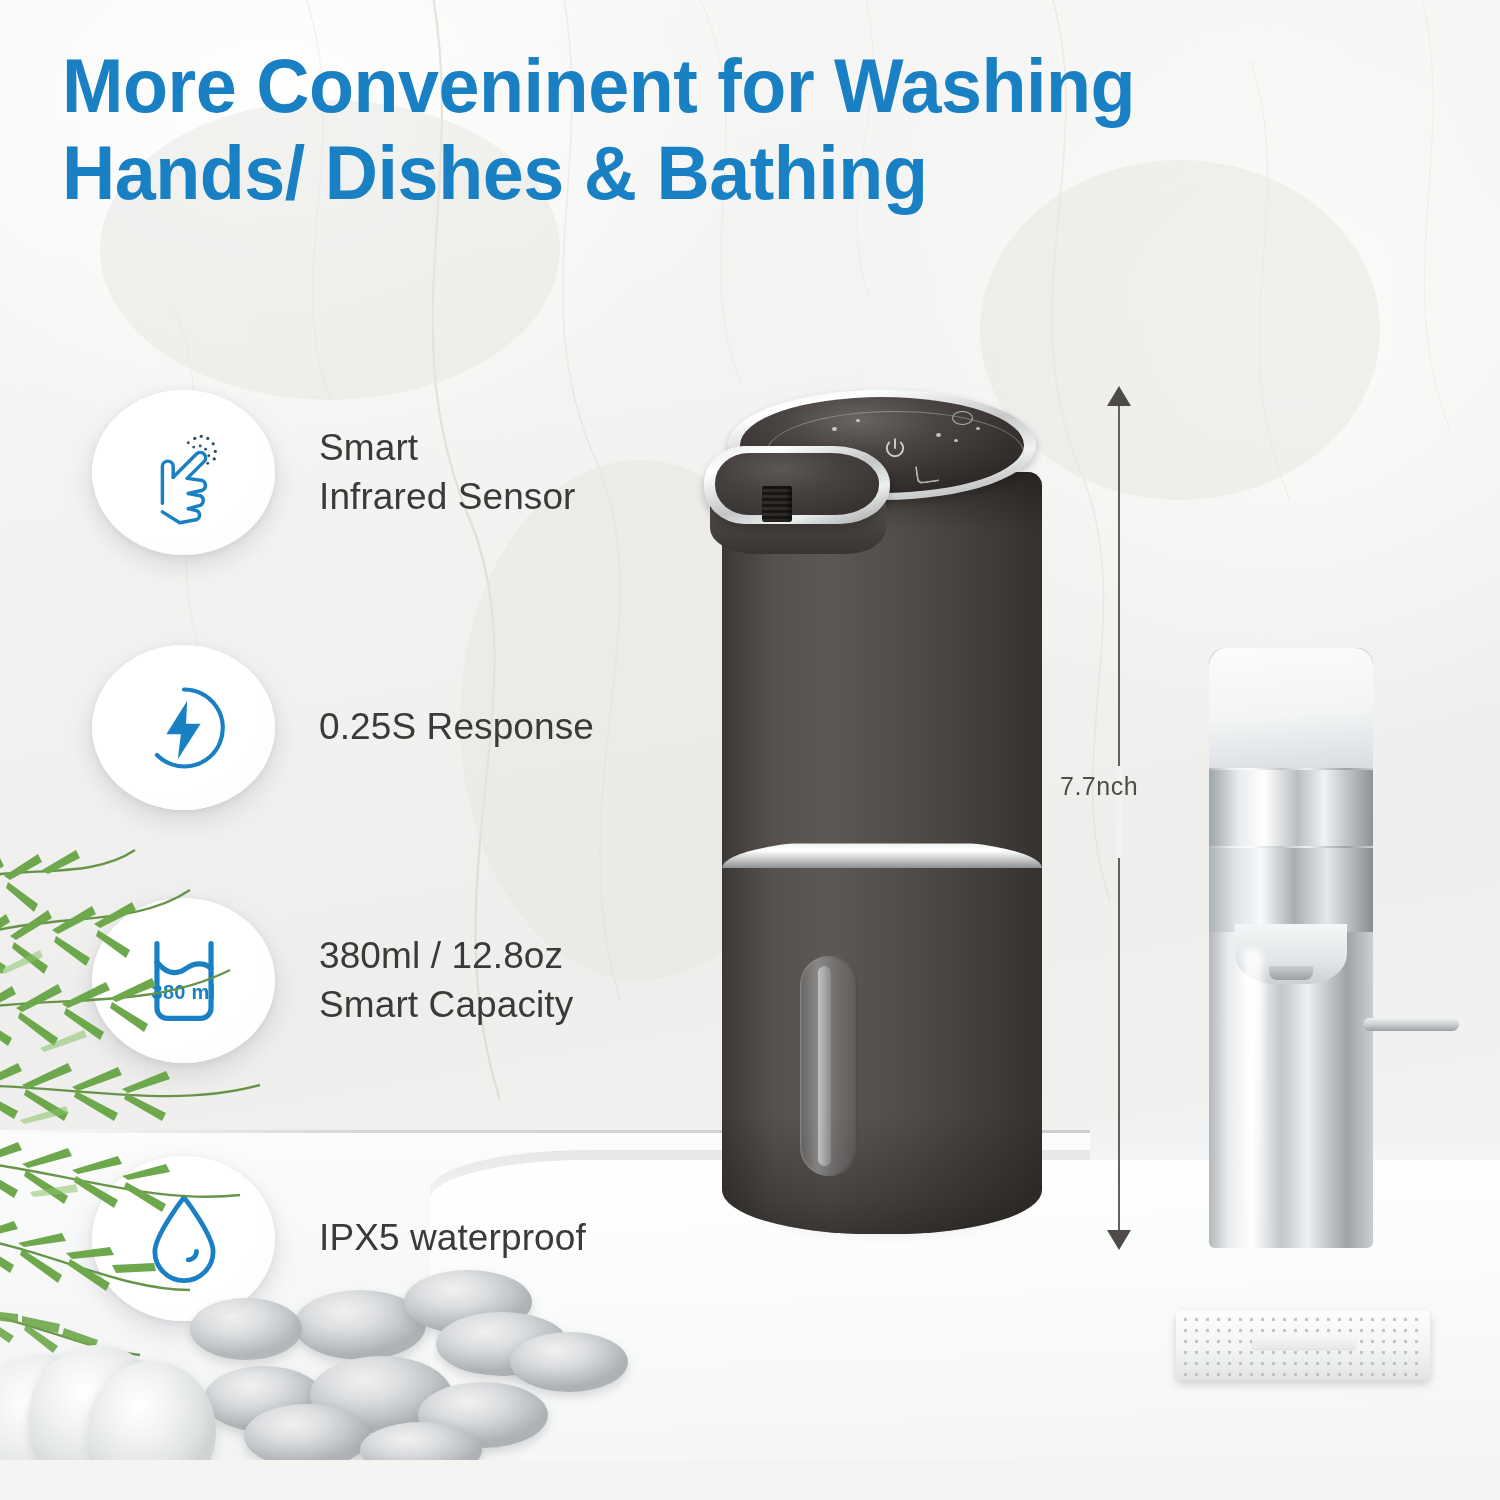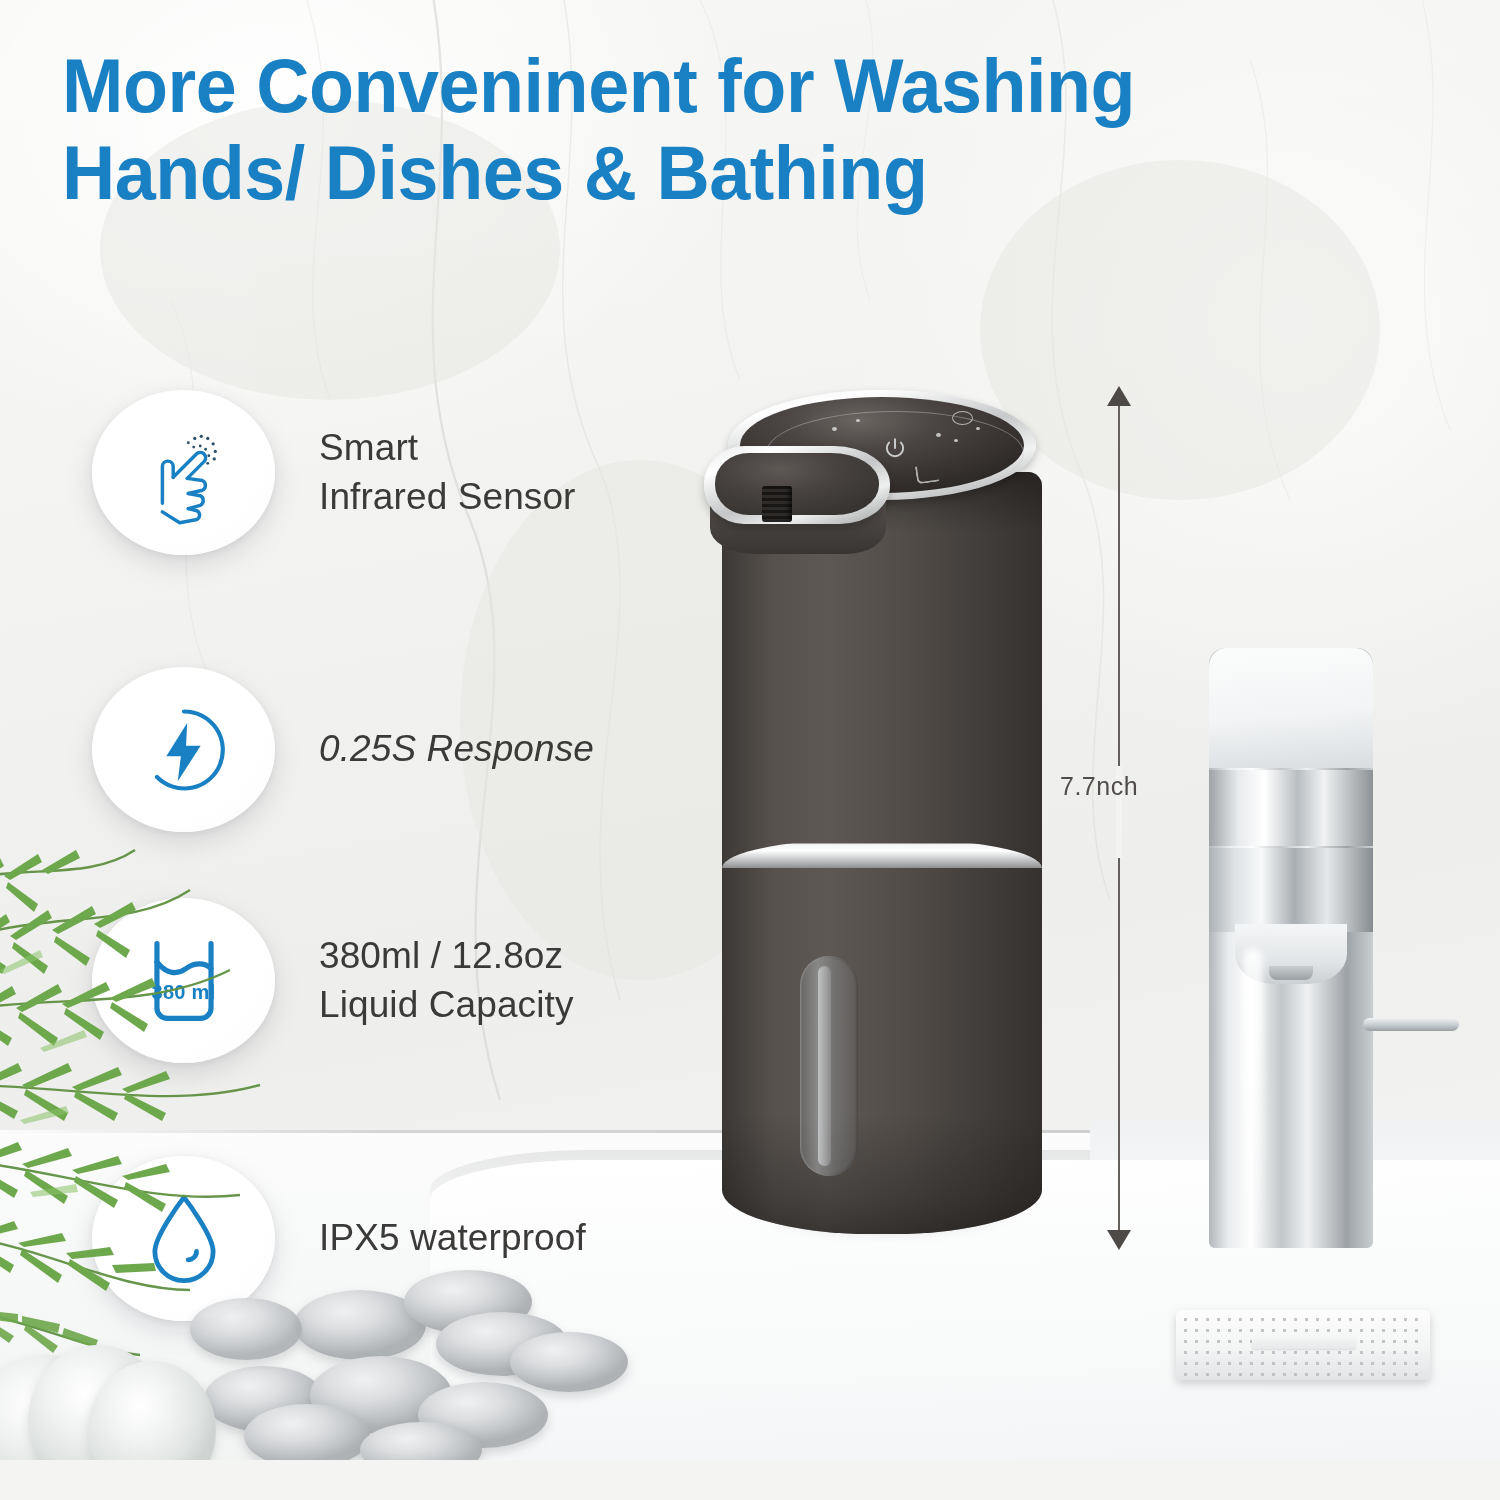--- a/index.html
+++ b/index.html
@@ -229,21 +229,21 @@
           <circle cx="73" cy="34" r="1.3"></circle>
               <circle cx="72" cy="41" r="1.3"></circle>
         </g>
       </svg>
       </span>
     </div>
     <div class="ftext">Smart
 Infrared Sensor</div>
   </div>
 
-  <div class="feature" style="left:92px;top:667px;font-style:italic;">
+  <div class="feature" style="left:92px;top:645px;">
     <div class="badge">
       <span>
       <svg width="104" height="104" viewBox="0 0 100 100" fill="none">
         <path d="M50,13 a37,37 0 1 1 -26,63" stroke="#1a80c4" stroke-width="4" stroke-linecap="round"></path>
         <path d="M53,24 L33,56 L47,56 L44,80 L66,46 L52,46 Z" fill="#1a80c4"></path>
       </svg>
       </span>
     </div>
     <div class="ftext">0.25S Response</div>
   </div>
@@ -252,21 +252,21 @@
     <div class="badge">
       <span style="position:relative;display:block;width:104px;height:104px;">
       <svg width="104" height="104" viewBox="0 0 100 100" fill="none" stroke="#1a80c4" stroke-width="5" stroke-linecap="round" stroke-linejoin="round">
         <path d="M24,14 L24,76 a10,10 0 0 0 10,10 l32,0 a10,10 0 0 0 10,-10 L76,14"></path>
         <path d="M24,32 C34,44 44,44 52,38 C60,32 70,32 76,38"></path>
       </svg>
       <span style="position:absolute;left:0;right:0;top:52px;text-align:center;color:#1a80c4;font-size:20px;font-weight:700;letter-spacing:.3px;">380 ml</span>
       </span>
     </div>
     <div class="ftext">380ml / 12.8oz
-Liquid Capacity</div>
+Smart Capacity</div>
   </div>
 
   <div class="feature" style="left:92px;top:1156px;">
     <div class="badge">
       <span>
       <svg width="104" height="104" viewBox="0 0 100 100" fill="none" stroke="#1a80c4" stroke-width="4.6" stroke-linecap="round" stroke-linejoin="round">
         <path d="M50,10 C50,10 22,46 22,62 a28,28 0 0 0 56,0 C78,46 50,10 50,10 Z"></path>
         <path d="M62,62 a8,8 0 0 1 -8,8"></path>
       </svg>
       </span>

